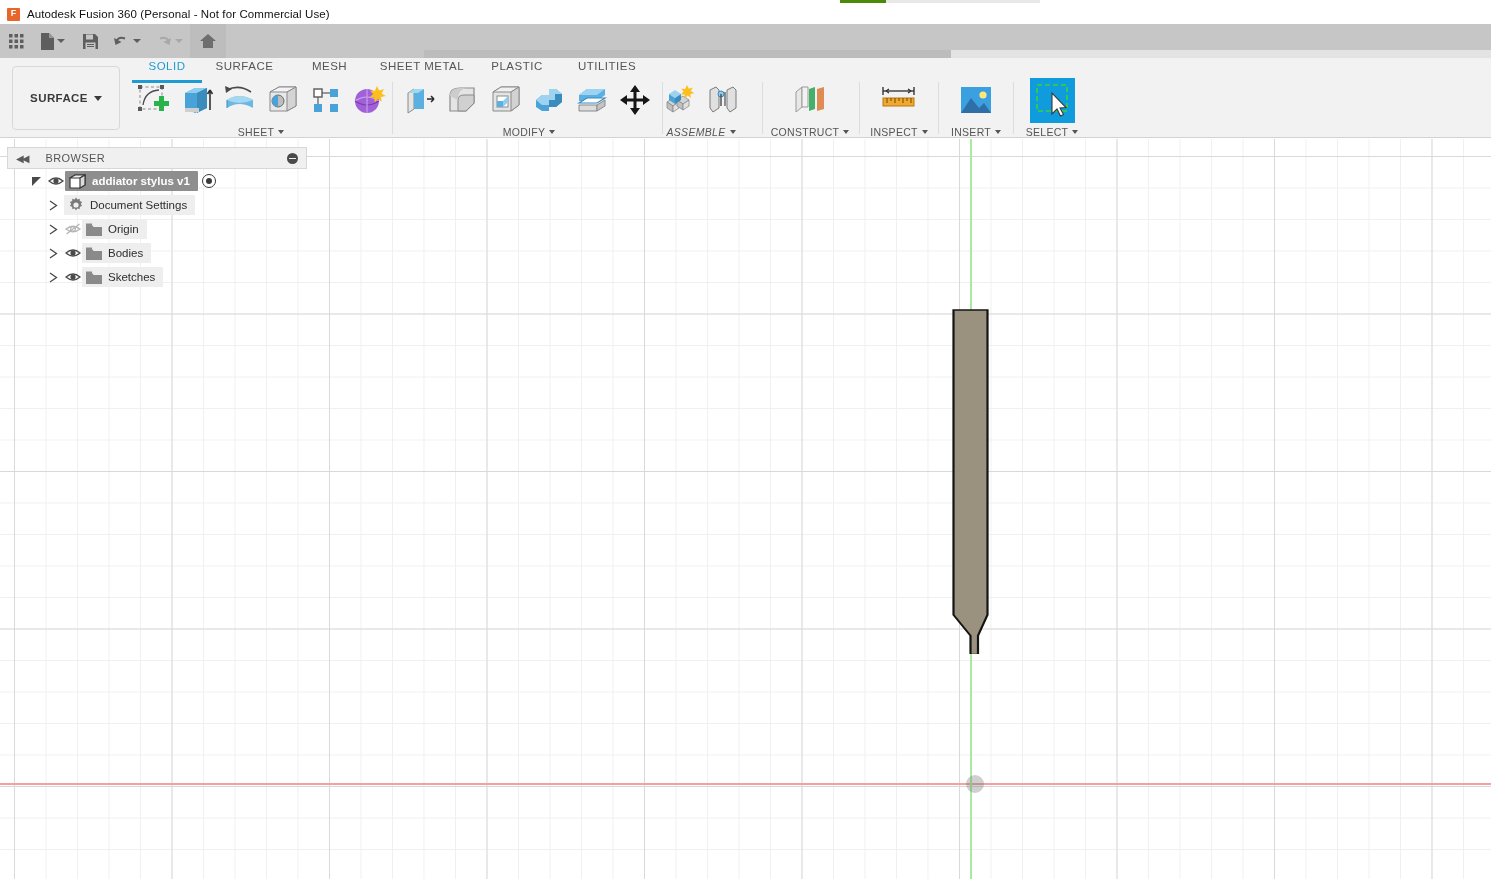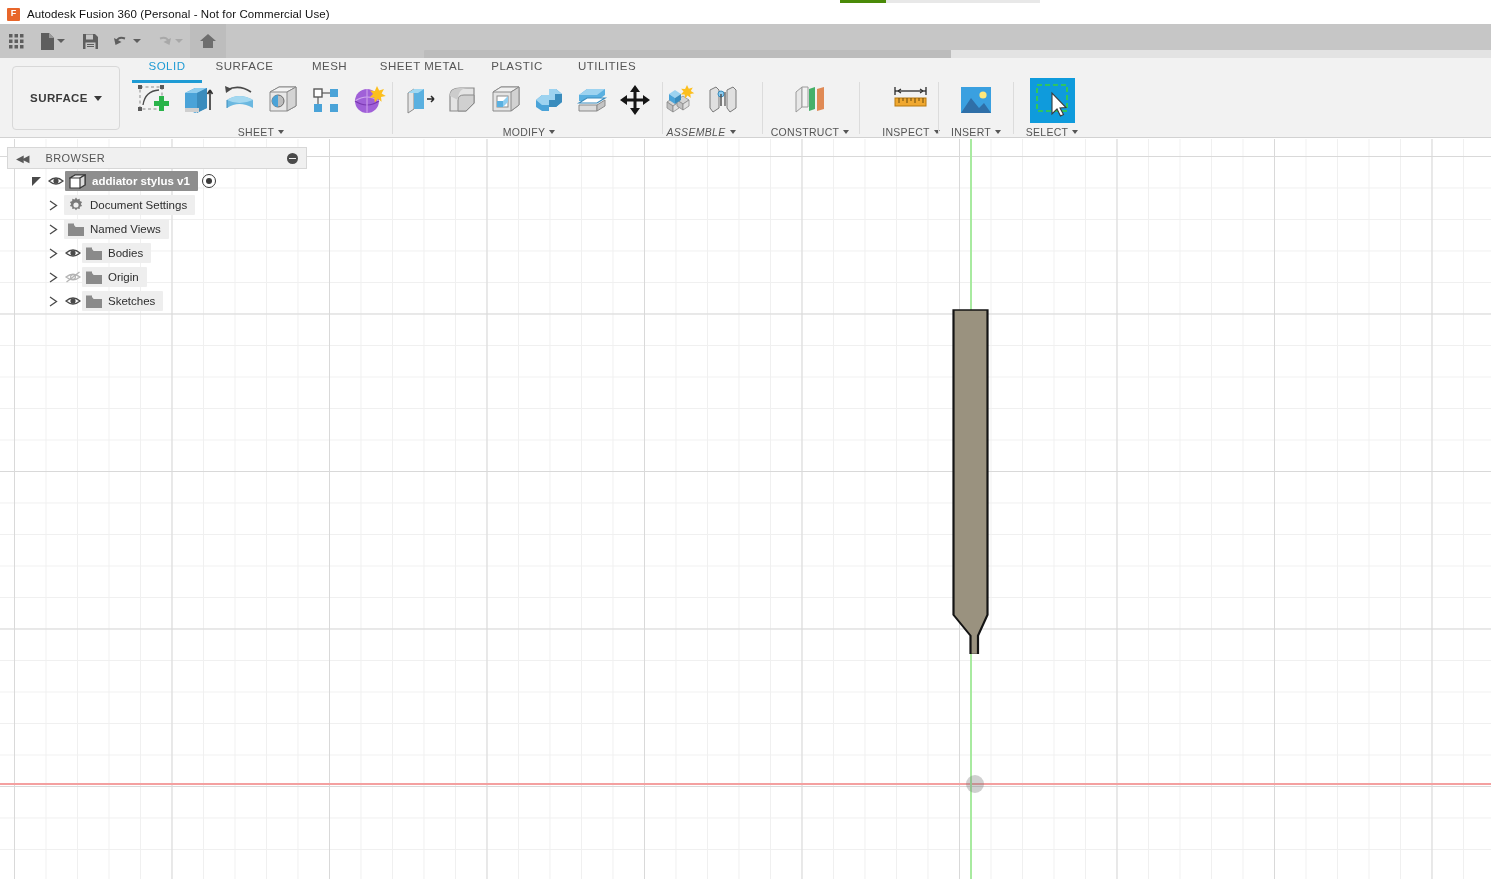--- a/index.html
+++ b/index.html
@@ -467,21 +467,21 @@
       </div>
     </div>
     <div class="panel-label">
       <span>CONSTRUCT</span>
       <span class="caret-p"></span>
     </div>
   </div>
 
   <div class="vsep" style="left:859px"></div>
 
-  <div class="panel" style="left:865px; width:68px;margin-left:12px;">
+  <div class="panel" style="left:865px; width:68px;">
     <div class="panel-row" style="justify-content:center">
       <div class="tool">
         <svg width="38" height="30" viewBox="0 0 38 30">
           <line x1="3" y1="6" x2="34" y2="6" stroke="#2a2a2a" stroke-width="1.3"></line>
           <path d="M3 2 L3 10 M34 2 L34 10" stroke="#2a2a2a" stroke-width="1.3"></path>
           <path d="M6 6 L9 4 M6 6 L9 8 M31 6 L28 4 M31 6 L28 8" stroke="#2a2a2a" stroke-width="1.1"></path>
           <rect x="3" y="13" width="31" height="8" fill="#f0a830" stroke="#b8780f" stroke-width="1"></rect>
           <g stroke="#6a4a0a" stroke-width="1">
             <line x1="7" y1="13" x2="7" y2="18"></line>
               <line x1="11" y1="13" x2="11" y2="16"></line>
@@ -587,55 +587,20 @@
       </span>
       <span class="row-pill">
         <svg width="16" height="16" viewBox="0 0 16 16">
           <path d="M8 0.5 l1.4 1.9 2.3-.7 .1 2.4 2.3 .8 -1.3 2 1.3 2 -2.3 .8 -.1 2.4 -2.3-.7 -1.4 1.9 -1.4-1.9 -2.3 .7 -.1-2.4 -2.3-.8 1.3-2 -1.3-2 2.3-.8 .1-2.4 2.3 .7z" fill="#7a7a7a"></path>
           <circle cx="8" cy="8" r="2.6" fill="#f0f0f0"></circle>
         </svg>
         <span>Document Settings</span>
       </span>
     </div>
 
-    <div class="tree-row" style="padding-left:35px">
-      <span class="tw">
-        <svg width="9" height="11" viewBox="0 0 9 11">
-            <path d="M1 1 L7.5 5.5 L1 10" fill="none" stroke="#4a4a4a" stroke-width="1.3"></path>
-          </svg>
-      </span>
-      <span class="row-pill">
-        <svg width="16" height="13" viewBox="0 0 16 13">
-          <path d="M0 2 H6 L7.6 4 H16 V13 H0 Z" fill="#8a8a8a"></path>
-          <path d="M0 0.5 H6 V2 H0 Z" fill="#8a8a8a"></path>
-        </svg>
-        <span>Named Views</span>
-      </span>
-    </div>
-
-    <div class="tree-row" style="padding-left:35px">
-      <span class="tw">
-        <svg width="9" height="11" viewBox="0 0 9 11">
-            <path d="M1 1 L7.5 5.5 L1 10" fill="none" stroke="#4a4a4a" stroke-width="1.3"></path>
-          </svg>
-      </span>
-      <span class="eye">
-        <svg width="18" height="18" viewBox="0 0 18 18">
-            <path d="M2 9 Q9 3 16 9 Q9 15 2 9 Z" fill="none" stroke="#4a4a4a" stroke-width="1.3"></path>
-            <circle cx="9" cy="9" r="2.6" fill="#4a4a4a"></circle>
-          </svg>
-      </span>
-      <span class="row-pill">
-        <svg width="16" height="13" viewBox="0 0 16 13">
-          <path d="M0 2 H6 L7.6 4 H16 V13 H0 Z" fill="#8a8a8a"></path>
-          <path d="M0 0.5 H6 V2 H0 Z" fill="#8a8a8a"></path>
-        </svg>
-        <span>Bodies</span>
-      </span>
-    </div>
 
     <div class="tree-row" style="padding-left:35px">
       <span class="tw">
         <svg width="9" height="11" viewBox="0 0 9 11">
             <path d="M1 1 L7.5 5.5 L1 10" fill="none" stroke="#4a4a4a" stroke-width="1.3"></path>
           </svg>
       </span>
       <span class="eye">
         <svg width="18" height="18" viewBox="0 0 18 18">
             <path d="M2 9 Q9 3.5 16 9 Q9 14.5 2 9 Z" fill="none" stroke="#b4b4b4" stroke-width="1.3"></path>
@@ -662,18 +627,39 @@
         <svg width="18" height="18" viewBox="0 0 18 18">
             <path d="M2 9 Q9 3 16 9 Q9 15 2 9 Z" fill="none" stroke="#4a4a4a" stroke-width="1.3"></path>
             <circle cx="9" cy="9" r="2.6" fill="#4a4a4a"></circle>
           </svg>
       </span>
       <span class="row-pill">
         <svg width="16" height="13" viewBox="0 0 16 13">
           <path d="M0 2 H6 L7.6 4 H16 V13 H0 Z" fill="#8a8a8a"></path>
           <path d="M0 0.5 H6 V2 H0 Z" fill="#8a8a8a"></path>
         </svg>
+        <span>Bodies</span>
+      </span>
+    </div>
+
+    <div class="tree-row" style="padding-left:35px">
+      <span class="tw">
+        <svg width="9" height="11" viewBox="0 0 9 11">
+            <path d="M1 1 L7.5 5.5 L1 10" fill="none" stroke="#4a4a4a" stroke-width="1.3"></path>
+          </svg>
+      </span>
+      <span class="eye">
+        <svg width="18" height="18" viewBox="0 0 18 18">
+            <path d="M2 9 Q9 3 16 9 Q9 15 2 9 Z" fill="none" stroke="#4a4a4a" stroke-width="1.3"></path>
+            <circle cx="9" cy="9" r="2.6" fill="#4a4a4a"></circle>
+          </svg>
+      </span>
+      <span class="row-pill">
+        <svg width="16" height="13" viewBox="0 0 16 13">
+          <path d="M0 2 H6 L7.6 4 H16 V13 H0 Z" fill="#8a8a8a"></path>
+          <path d="M0 0.5 H6 V2 H0 Z" fill="#8a8a8a"></path>
+        </svg>
         <span>Sketches</span>
       </span>
     </div>
 
   </div>
 </div>
 
 </body></html>

